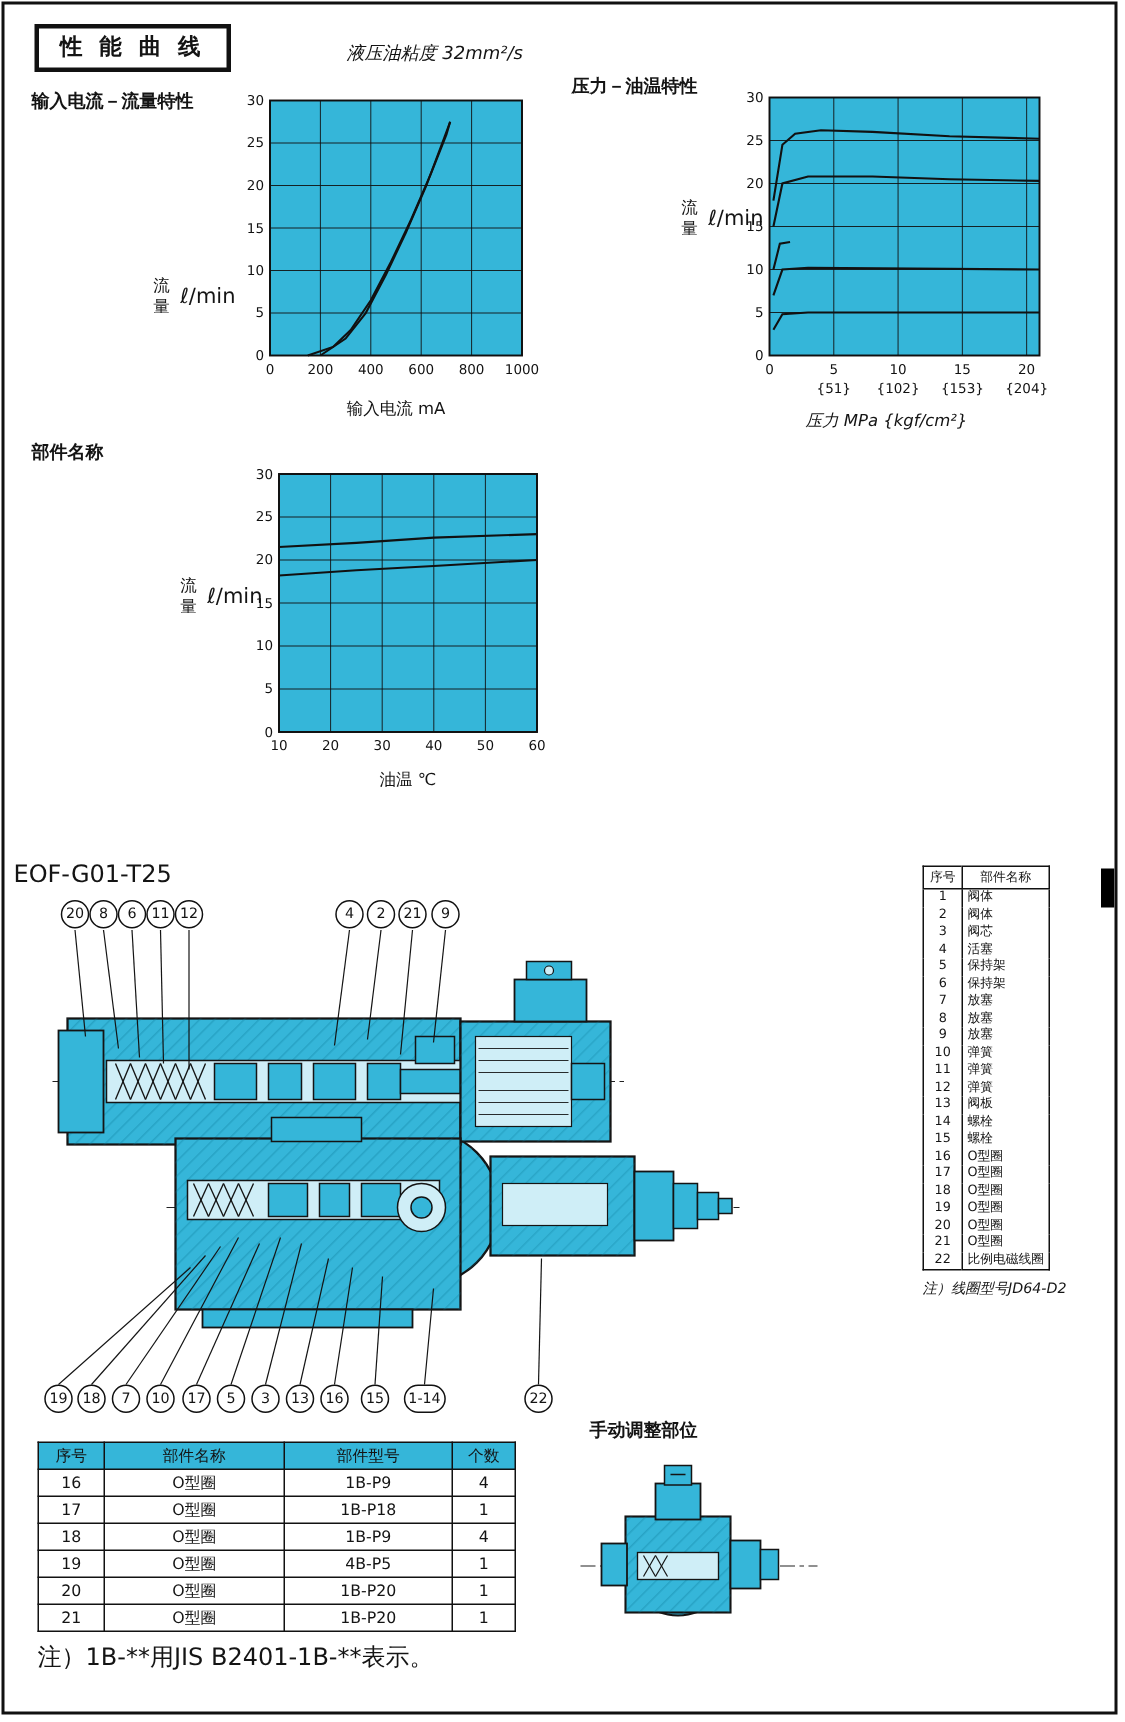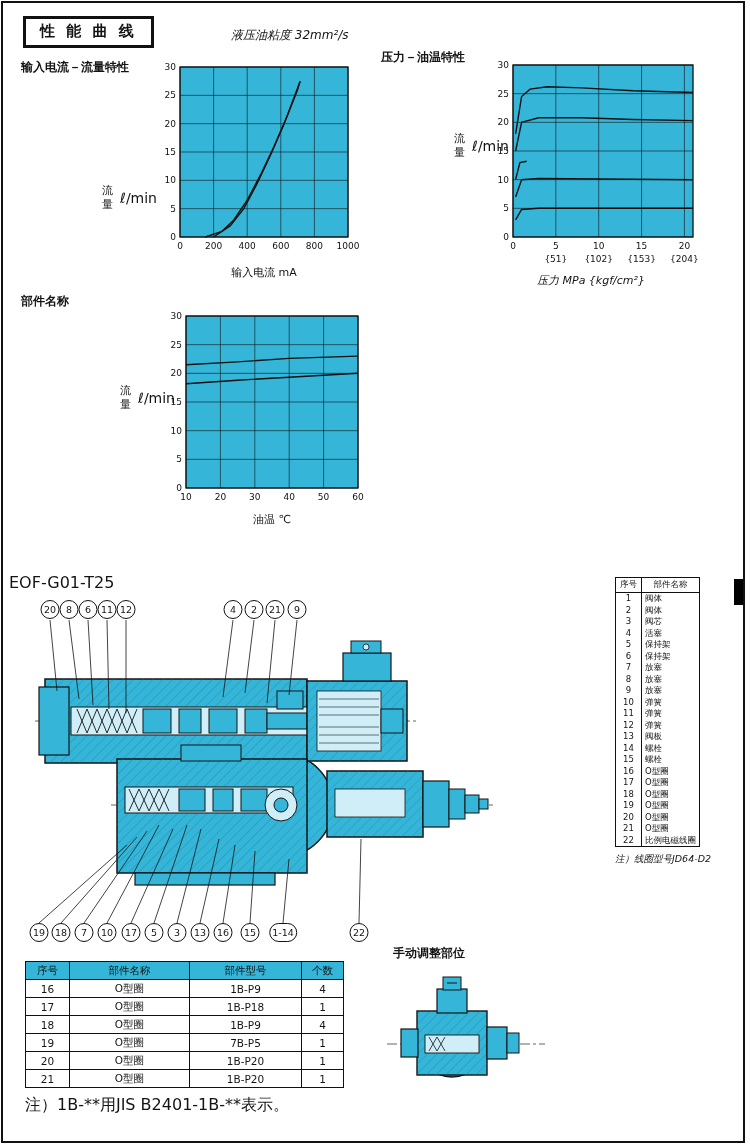--- a/index.html
+++ b/index.html
@@ -411,21 +411,21 @@
         </tr>
         <tr>
           <td>18</td>
           <td>O型圈</td>
           <td>1B-P9</td>
           <td>4</td>
         </tr>
         <tr>
           <td>19</td>
           <td>O型圈</td>
-          <td>7B-P5</td>
+          <td>4B-P5</td>
           <td>1</td>
         </tr>
         <tr>
           <td>20</td>
           <td>O型圈</td>
           <td>1B-P20</td>
           <td>1</td>
         </tr>
         <tr>
           <td>21</td>

